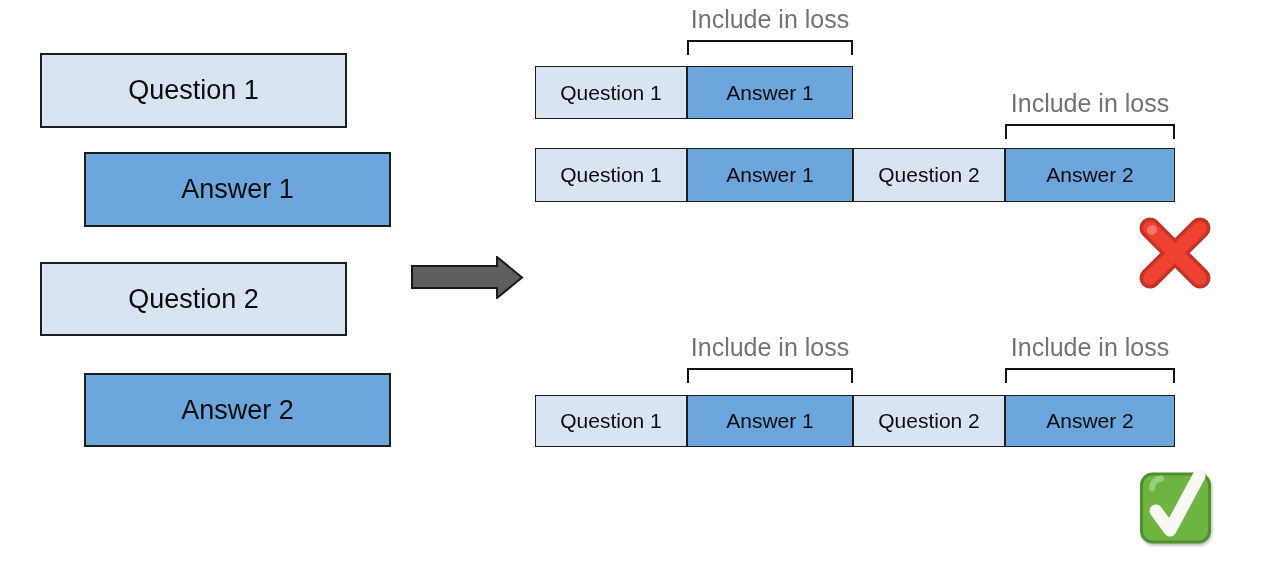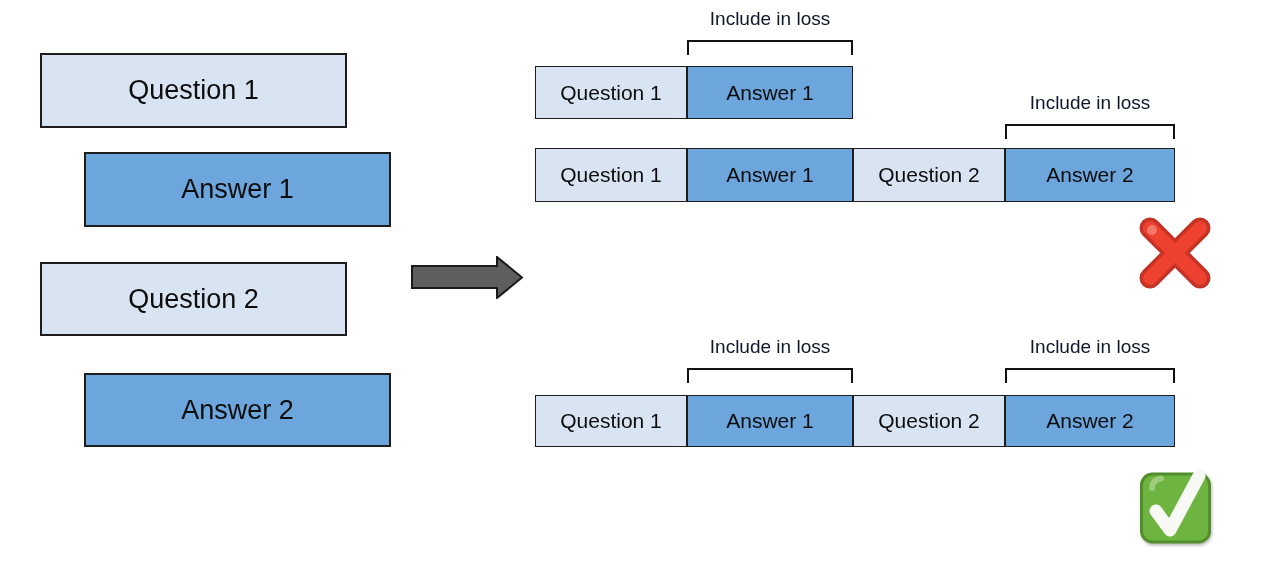--- a/index.html
+++ b/index.html
@@ -20,21 +20,21 @@
     display:flex;align-items:center;justify-content:center;font-size:21px;
   }
   .seg.q{background:var(--question-fill,#d9e4f2);}
   .seg.a{background:var(--answer-fill,#6ca6dc);}
   
   .bracket{
     position:absolute;box-sizing:border-box;height:15px;
     border:2px solid #111;border-bottom:none;
   }
   .loss-label{
-    position:absolute;font-size:19px;line-height:22px;text-align:center;color:#0f172a;
+    position:absolute;font-size:25px;line-height:22px;text-align:center;color:#737373;
     white-space:nowrap;
   }
   .icon-svg{position:absolute;}
   .check-shadow{filter:drop-shadow(1px 2px 1.5px rgba(0,0,0,0.28));}
 </style>
 </head>
 <body>
 
 <div class="canvas">
 

